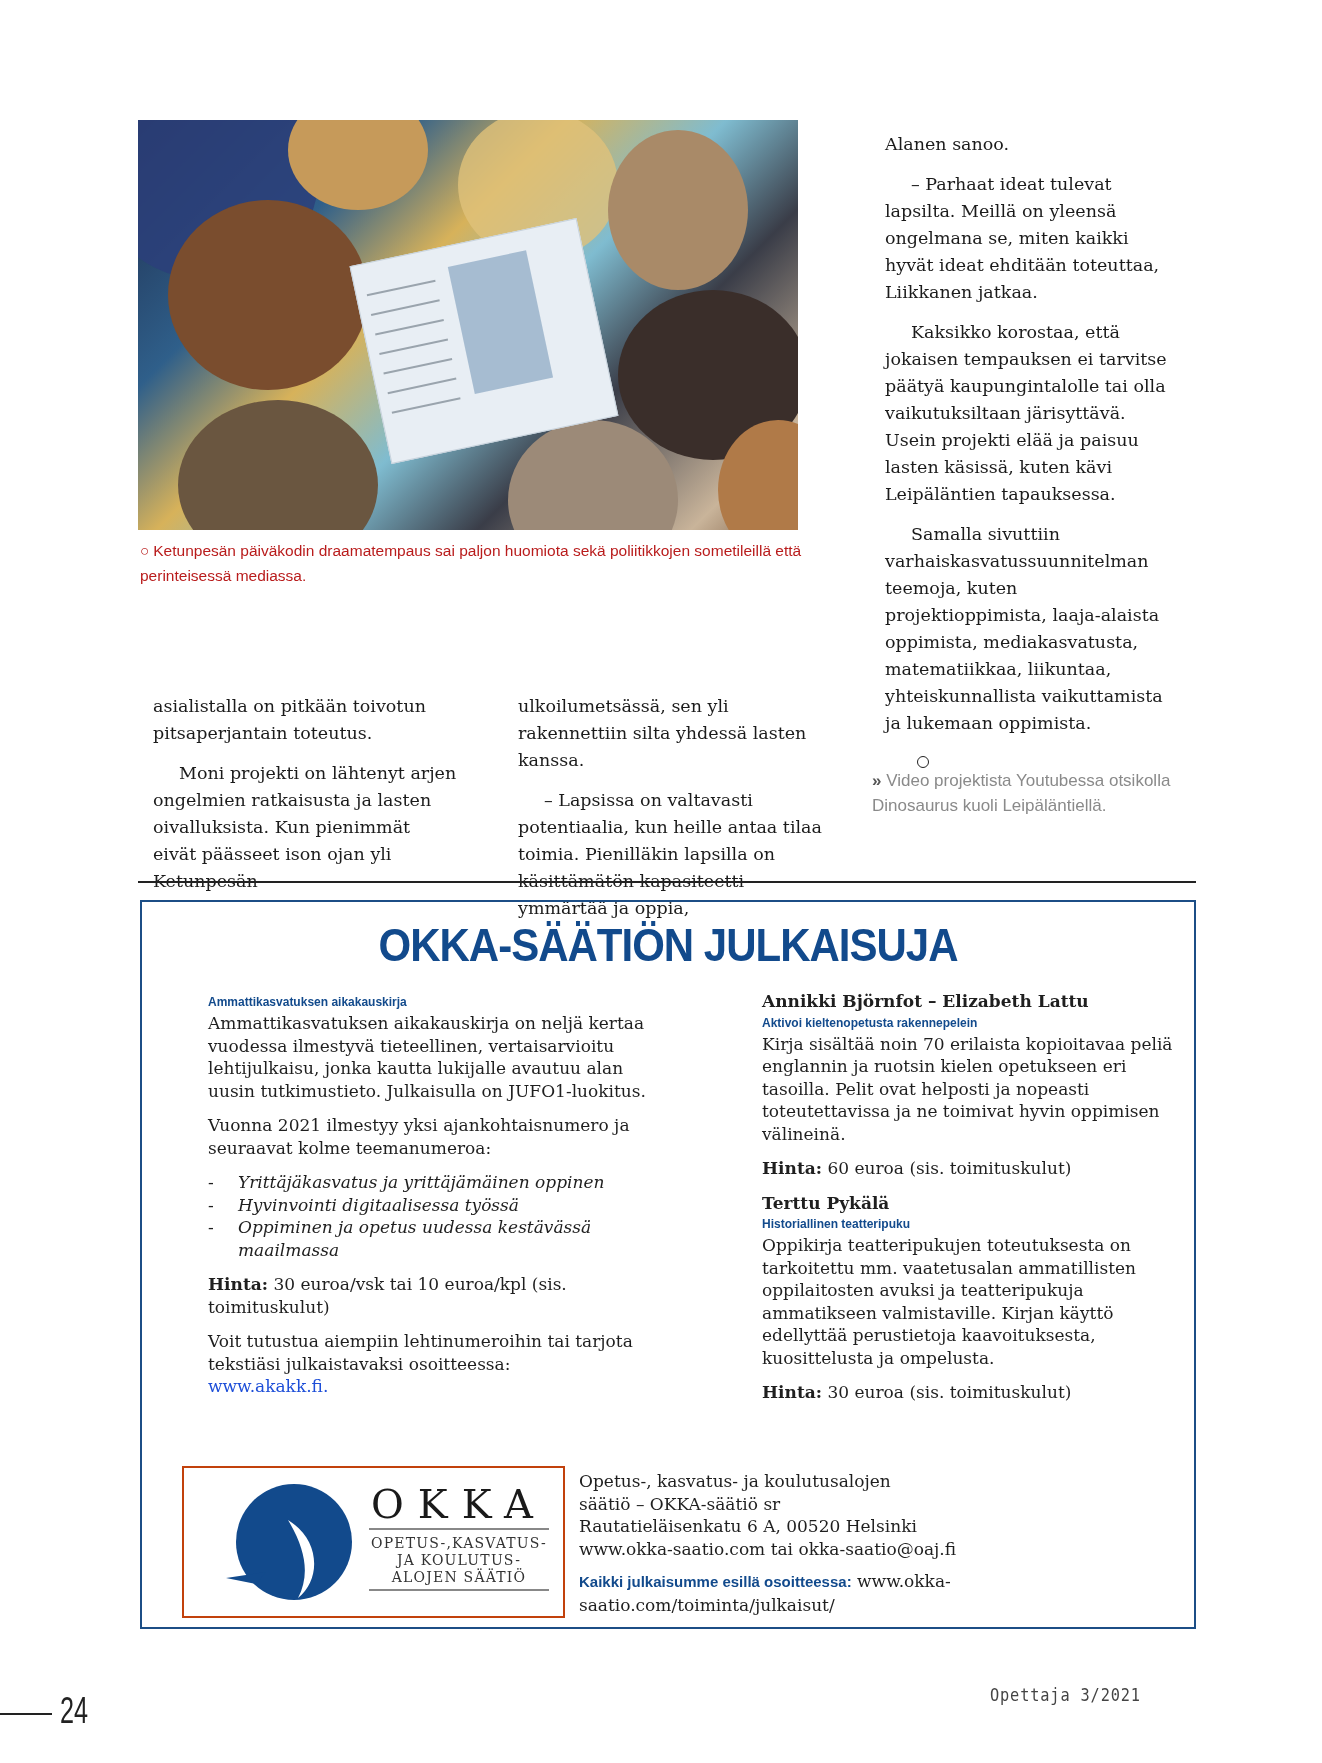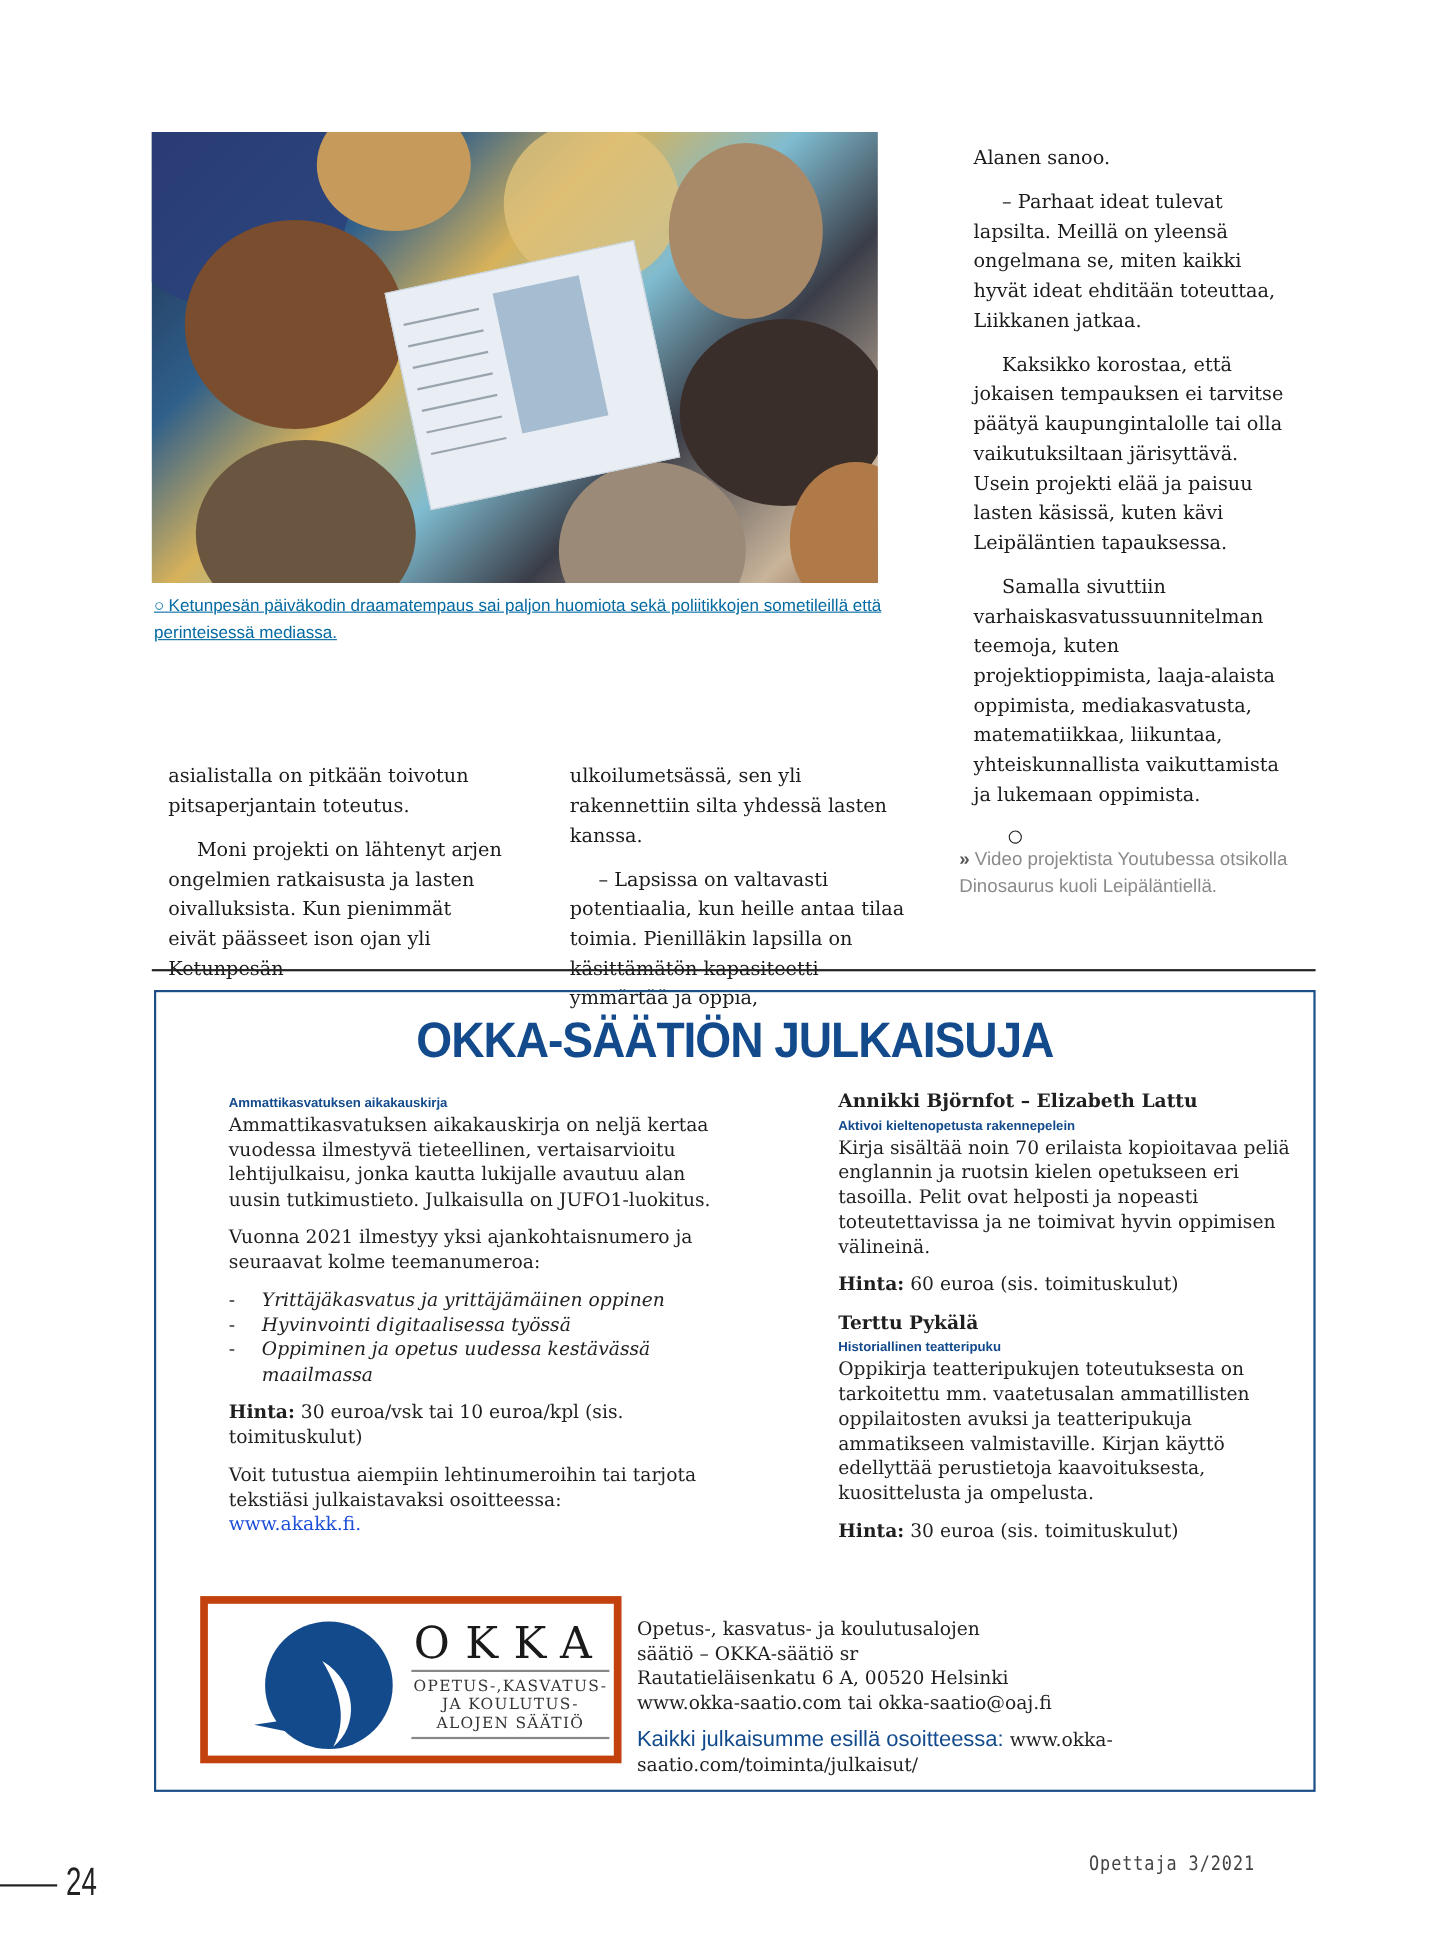--- a/index.html
+++ b/index.html
@@ -9,21 +9,21 @@
 
   
   .photo { position:absolute; left:138px; top:120px; width:660px; height:410px; overflow:hidden;
            background:linear-gradient(135deg,#1e2a4a 0%,#2f5f8a 25%,#d7b25a 40%,#7fbcd0 55%,#3a3d48 70%,#c9b49a 90%,#7a5a40 100%); }
   .photo .blob { position:absolute; border-radius:50%; }
   .photo .paper { position:absolute; left:230px; top:120px; width:230px; height:200px; background:#e8eef4;
                   transform:rotate(-12deg); border:1px solid #c7d2dc; }
   .photo .paper .strip { position:absolute; left:95px; top:20px; width:80px; height:130px; background:#8aa7c2; opacity:.7; }
   .photo .paper .line { position:absolute; left:10px; height:2px; width:70px; background:#9aa4ad; }
 
-  .caption { position:absolute; left:140px; top:538px; width:670px; font-size:15.5px; line-height:25px; color:#0369a1;text-decoration:underline; }
+  .caption { position:absolute; left:140px; top:538px; width:670px; font-size:15.5px; line-height:25px; color:#b91c1c; }
 
   
   .col { position:absolute; font-size:17.5px; line-height:27px; color:#1b1b1b; }
   .col p { margin:13px; }
   .col .ind { text-indent:26px; }
   .col1 { left:140px; top:680px; width:330px; }
   .col2 { left:505px; top:680px; width:340px; }
   .col3 { left:872px; top:118px; width:320px; }
   .endmark { display:inline-block; width:10px; height:10px; border:1.5px solid #222; border-radius:50%; margin-left:6px; vertical-align:1px; }
   .video-note { position:absolute; left:872px; top:768px; width:320px; font-size:17px; line-height:25px; color:#8a8a8a; }
@@ -41,31 +41,31 @@
   .bcol .h { font-family:"Liberation Sans", sans-serif; font-weight:bold; color:#124a8c; font-size:12px; line-height:20px; }
   .bcol .author { font-weight:bold; }
   .bcol .lbl { font-weight:bold; }
   .bcol .link { color:#1d4ed8; }
   .bcol ul { list-style:none; margin:0; padding:0; }
   .bcol li { font-style:italic; position:relative; padding-left:30px; }
   .bcol li .dash { position:absolute; left:0; font-style:normal; }
   .bleft { left:66px; top:90px; width:450px; }
   .bright { left:620px; top:88px; width:420px; }
 
-  .logo-box { position:absolute; left:40px; top:549px; width:383px; height:152px; border:7px solid #c2410c; background:#fff; box-sizing:border-box; }
+  .logo-box { position:absolute; left:40px; top:564px; width:383px; height:152px; border:2px solid #c2410c; background:#fff; box-sizing:border-box; }
   .logo-circle { position:absolute; left:42px; top:12px; width:128px; height:128px; }
   .logo-word { position:absolute; left:185px; top:14px; width:180px; text-align:center; font-family:"DejaVu Serif", serif;
                font-size:40px; letter-spacing:14px; color:#1a1a1a; line-height:44px; }
   .logo-sub { position:absolute; left:185px; top:60px; width:180px; border-top:2px solid #888; border-bottom:2px solid #888;
               text-align:center; font-family:"DejaVu Serif", serif; font-size:14px; line-height:17px; letter-spacing:1.2px;
               color:#333; padding:5px 0 3px; }
 
   .contact { position:absolute; left:437px; top:568px; width:600px; font-size:17px; line-height:22.5px; color:#1f1f1f; }
   .contact p { margin:0; }
-  .contact .all-lbl { font-family:"Liberation Sans", sans-serif; font-weight:normal; color:#124a8c; font-size:20px; }
+  .contact .all-lbl { font-family:"Liberation Sans", sans-serif; font-weight:bold; color:#124a8c; font-size:15px; }
   .contact .gap { height:10px; }
 
   
   .page-rule { position:absolute; left:0; top:1713px; width:52px; height:2px; background:#222; }
   .page-num { position:absolute; left:60px; top:1690px; font-family:"Liberation Sans", sans-serif; font-size:36px; color:#222;
               transform:scaleX(0.7); transform-origin:left; font-weight:300; }
   .pub { position:absolute; left:990px; top:1684px; font-family:"DejaVu Sans Mono", monospace; font-size:18px; color:#444;
          letter-spacing:1px; transform:scaleX(0.85); transform-origin:left; }
 </style>
 </head>

